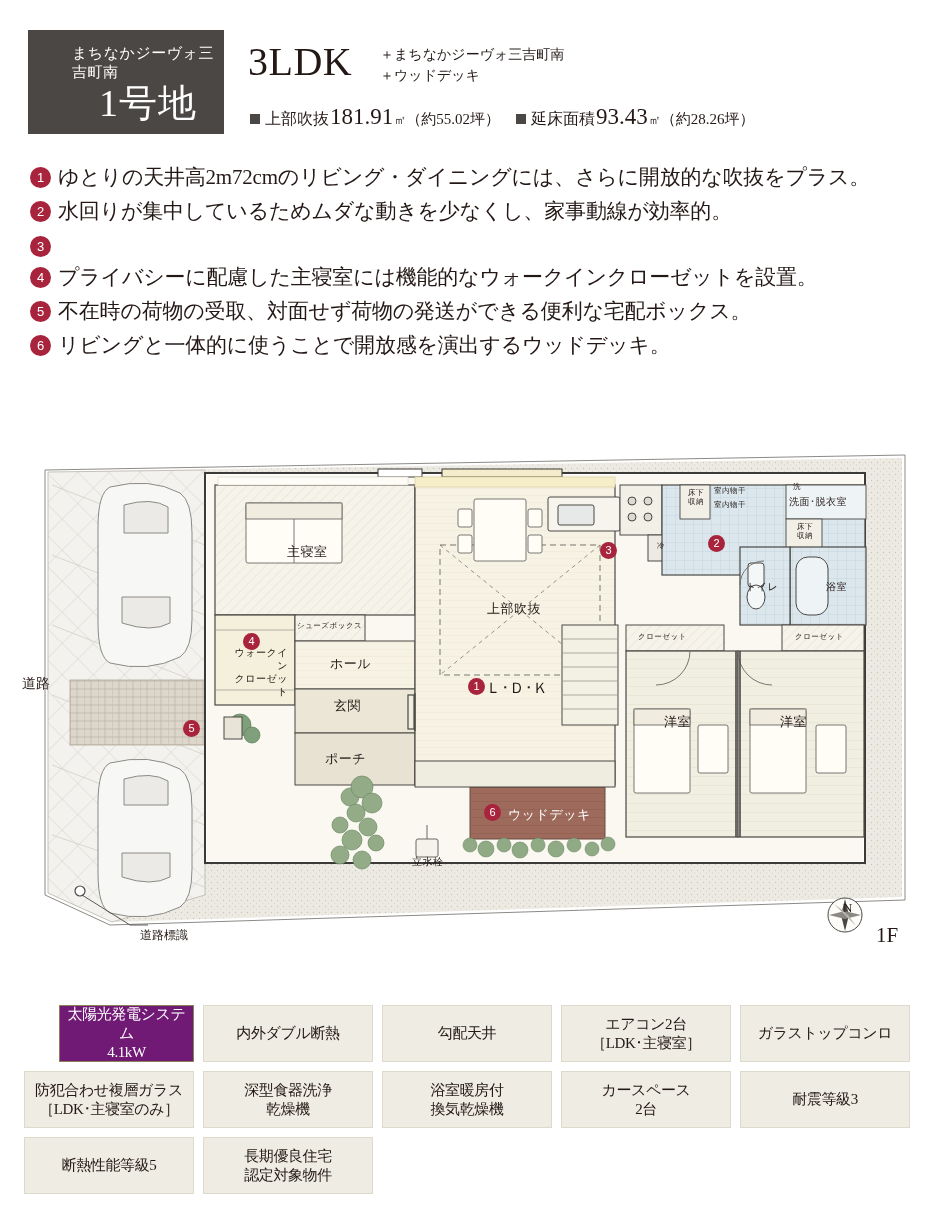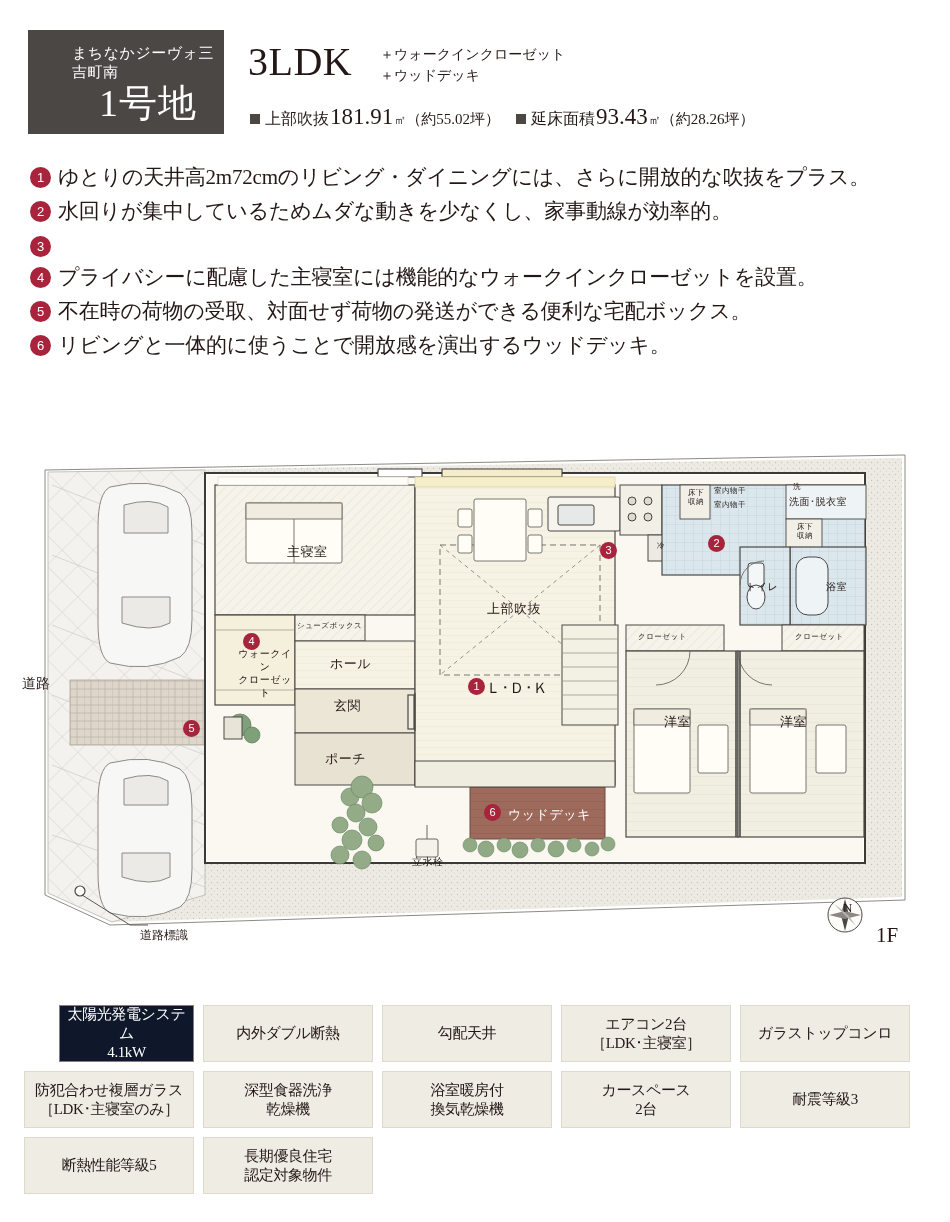--- a/index.html
+++ b/index.html
@@ -80,34 +80,34 @@
   #specs {
     position:absolute; left:24px; top:1005px; width:902px;
     display:grid; grid-template-columns:repeat(5, 170px); gap:9px 9px;
     justify-content:start;
   }
   .spec {
     height:57px; background:#efece3; border:1px solid #dedacb;
     display:flex; align-items:center; justify-content:center; text-align:center;
     font-size:15px; line-height:1.25; letter-spacing:-0.4px; padding:2px 4px;
   }
-  .spec.hl { background:#0f172a; border-color:#8a8355; color:#fff;margin-left:35px; }
+  .spec.hl { background:#701a75; border-color:#8a8355; color:#fff;margin-left:35px; }
 </style>
 </head>
 <body>
 
 <div id="header">
   <div class="lot-badge">
     <div class="series">まちなかジーヴォ三吉町南</div>
     <div class="num">1号地</div>
   </div>
 
   <div class="plan-type">3LDK</div>
   <div class="plan-extras">
-    <div>＋ウォークインクローゼット</div>
+    <div>＋まちなかジーヴォ三吉町南</div>
     <div>＋ウッドデッキ</div>
   </div>
 
   <div class="area-row">
     <div class="area-item">
       <span class="sq"></span>
       <span class="area-label">上部吹抜</span>
       <span class="area-val">181.91</span>
       <span class="area-unit">㎡</span>
       <span class="area-tsubo">（約55.02坪）</span>
@@ -383,21 +383,21 @@
     <polygon points="11,11 3,0 -3,-3" fill="#b6b3ad"></polygon>
   </g>
 </svg>
 
   <div class="road-label">道路</div>
   <div class="sign-label">道路標識</div>
   <div class="north-n">N</div>
   <div class="floor-label">1F</div>
 
   <div class="rn" style="left:287px; top:118px;">主寝室</div>
-  <div class="rn sm" style="left:236px; top:222px; width:58px; text-align:center; white-space:pre-line; line-height:1.3;">ウォークイン
+  <div class="rn sm" style="left:230px; top:222px; width:58px; text-align:right; white-space:pre-line; line-height:1.3;font-family:Liberation Mono, monospace;">ウォークイン
 クローゼット</div>
   <div class="rn xs" style="left:297px; top:197px;">シューズボックス</div>
   <div class="rn" style="left:330px; top:230px;">ホール</div>
   <div class="rn" style="left:334px; top:272px;">玄関</div>
   <div class="rn" style="left:325px; top:325px;">ポーチ</div>
   <div class="rn" style="left:487px; top:175px;">上部吹抜</div>
   <div class="rn lg" style="left:486px; top:254px;">Ｌ･Ｄ･Ｋ</div>
   <div class="rn" style="left:508px; top:381px; color:#ffffff;">ウッドデッキ</div>
   <div class="rn sm" style="left:789px; top:70px;">洗面･脱衣室</div>
   <div class="rn sm" style="left:826px; top:155px;">浴室</div>

